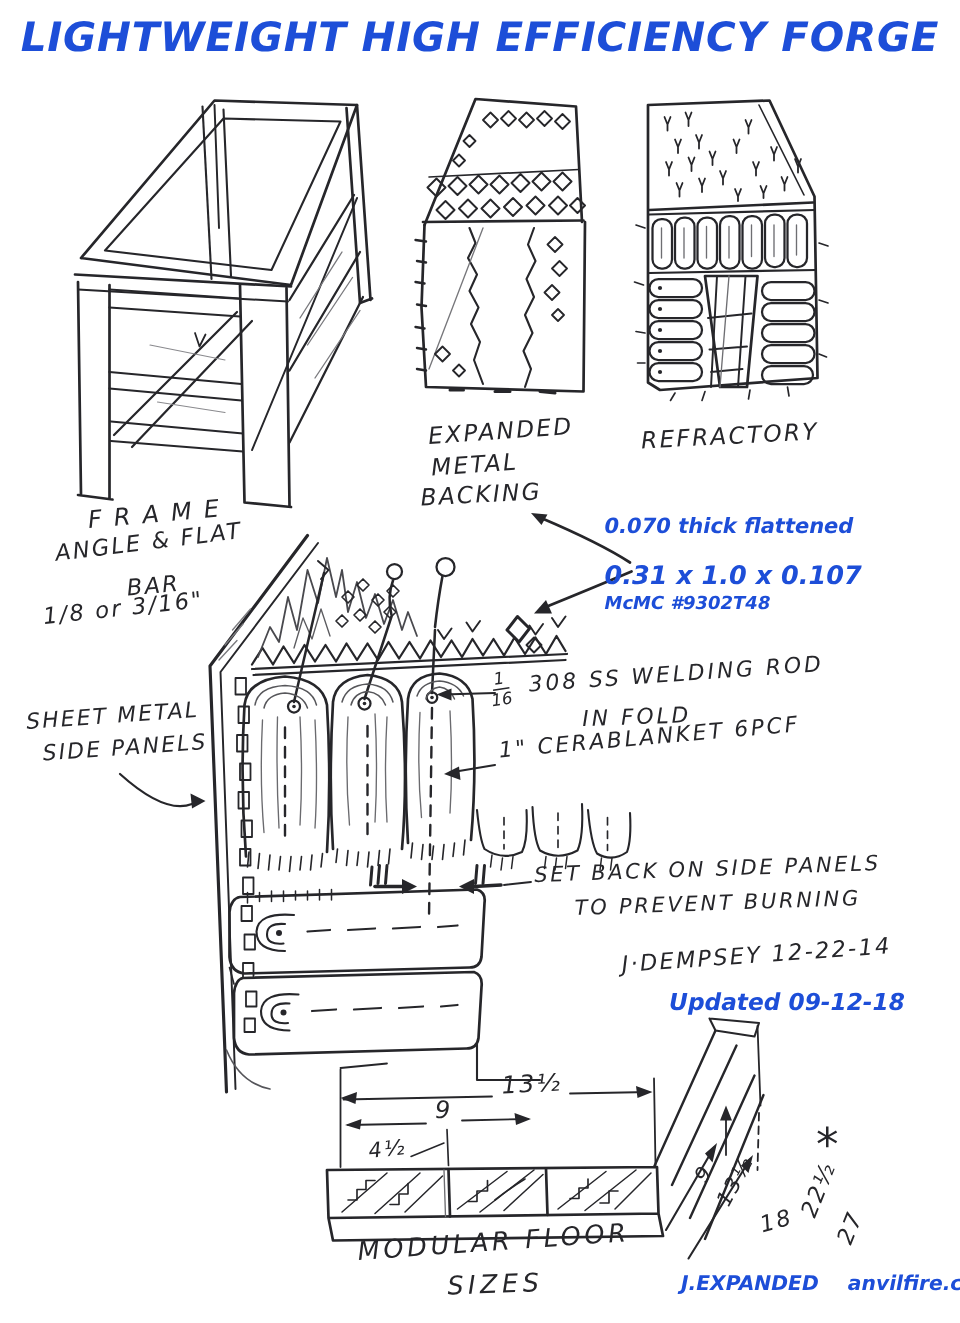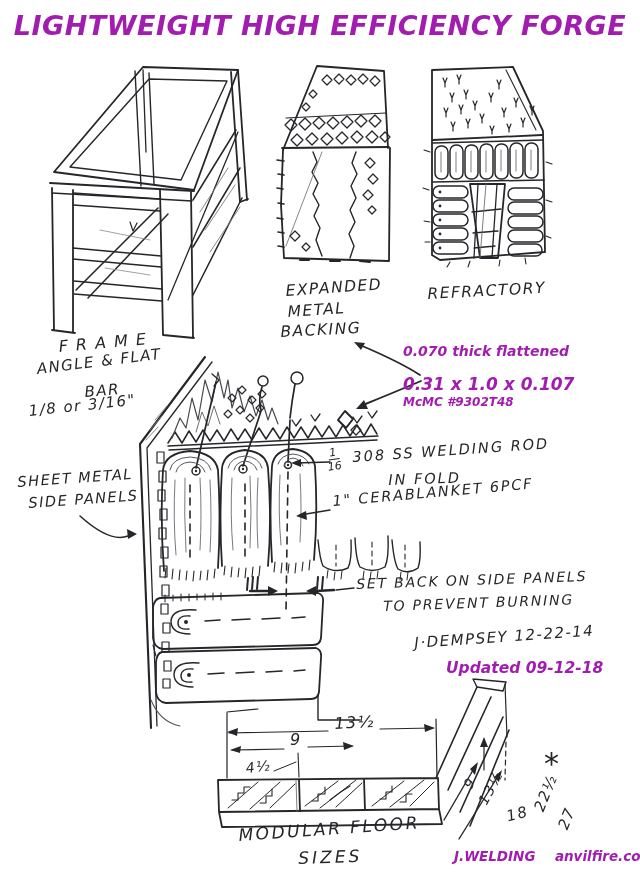--- a/index.html
+++ b/index.html
@@ -9,21 +9,21 @@
     font-family:"DejaVu Sans", sans-serif;
   }
   .art { position:absolute; left:0; top:0; }
   .t { position:absolute; white-space:nowrap; line-height:1.05; }
   .hand {
     font-family:"DejaVu Sans", sans-serif; font-style:italic;
     font-weight:400; letter-spacing:1.5px; color:#26262a;
   }
   .comic {
     font-family:"DejaVu Sans", sans-serif; font-style:italic;
-    font-weight:bold; color:#a21caf;
+    font-weight:bold; color:#1d4ed8;
   }
   .title {
     left:0; top:12px; width:640px; text-align:center;
     font-size:27px; letter-spacing:0.5px;
   }
   .frac { display:inline-flex; flex-direction:column; align-items:center;
     font-size:11px; line-height:1; font-style:italic; color:#26262a; }
   .frac .num { border-bottom:1.5px solid #26262a; padding:0 2px 1px 2px; }
   .frac .den { padding-top:1px; }
   .rot { transform-origin:left top; }
@@ -371,18 +371,18 @@
 <div class="t hand rot" style="left:476px;top:800px;font-size:14px;transform:rotate(-62deg);">13½</div>
 <div class="t hand rot" style="left:505px;top:810px;font-size:15px;transform:rotate(-15deg);">18</div>
 <div class="t hand rot" style="left:532px;top:808px;font-size:15px;transform:rotate(-68deg);">22½</div>
 <div class="t hand rot" style="left:556px;top:826px;font-size:15px;transform:rotate(-68deg);">27</div>
 <div class="t hand" style="left:544px;top:748px;font-size:30px;font-style:normal;">*</div>
 
 <div class="t hand rot" style="left:238px;top:827px;font-size:17px;letter-spacing:2.5px;transform:rotate(-4deg);">MODULAR FLOOR</div>
 <div class="t hand rot" style="left:298px;top:850px;font-size:17px;letter-spacing:3px;transform:rotate(-2deg);">SIZES</div>
 
 <div class="t comic" style="left:454px;top:849px;font-size:13.5px;">
-  <span>J.WELDING</span>
+  <span>J.EXPANDED</span>
   <span style="display:inline-block;width:10px;"></span>
   <span style="font-weight:600;">anvilfire.com</span>
 </div>
 
 </div>
 
 </body></html>

